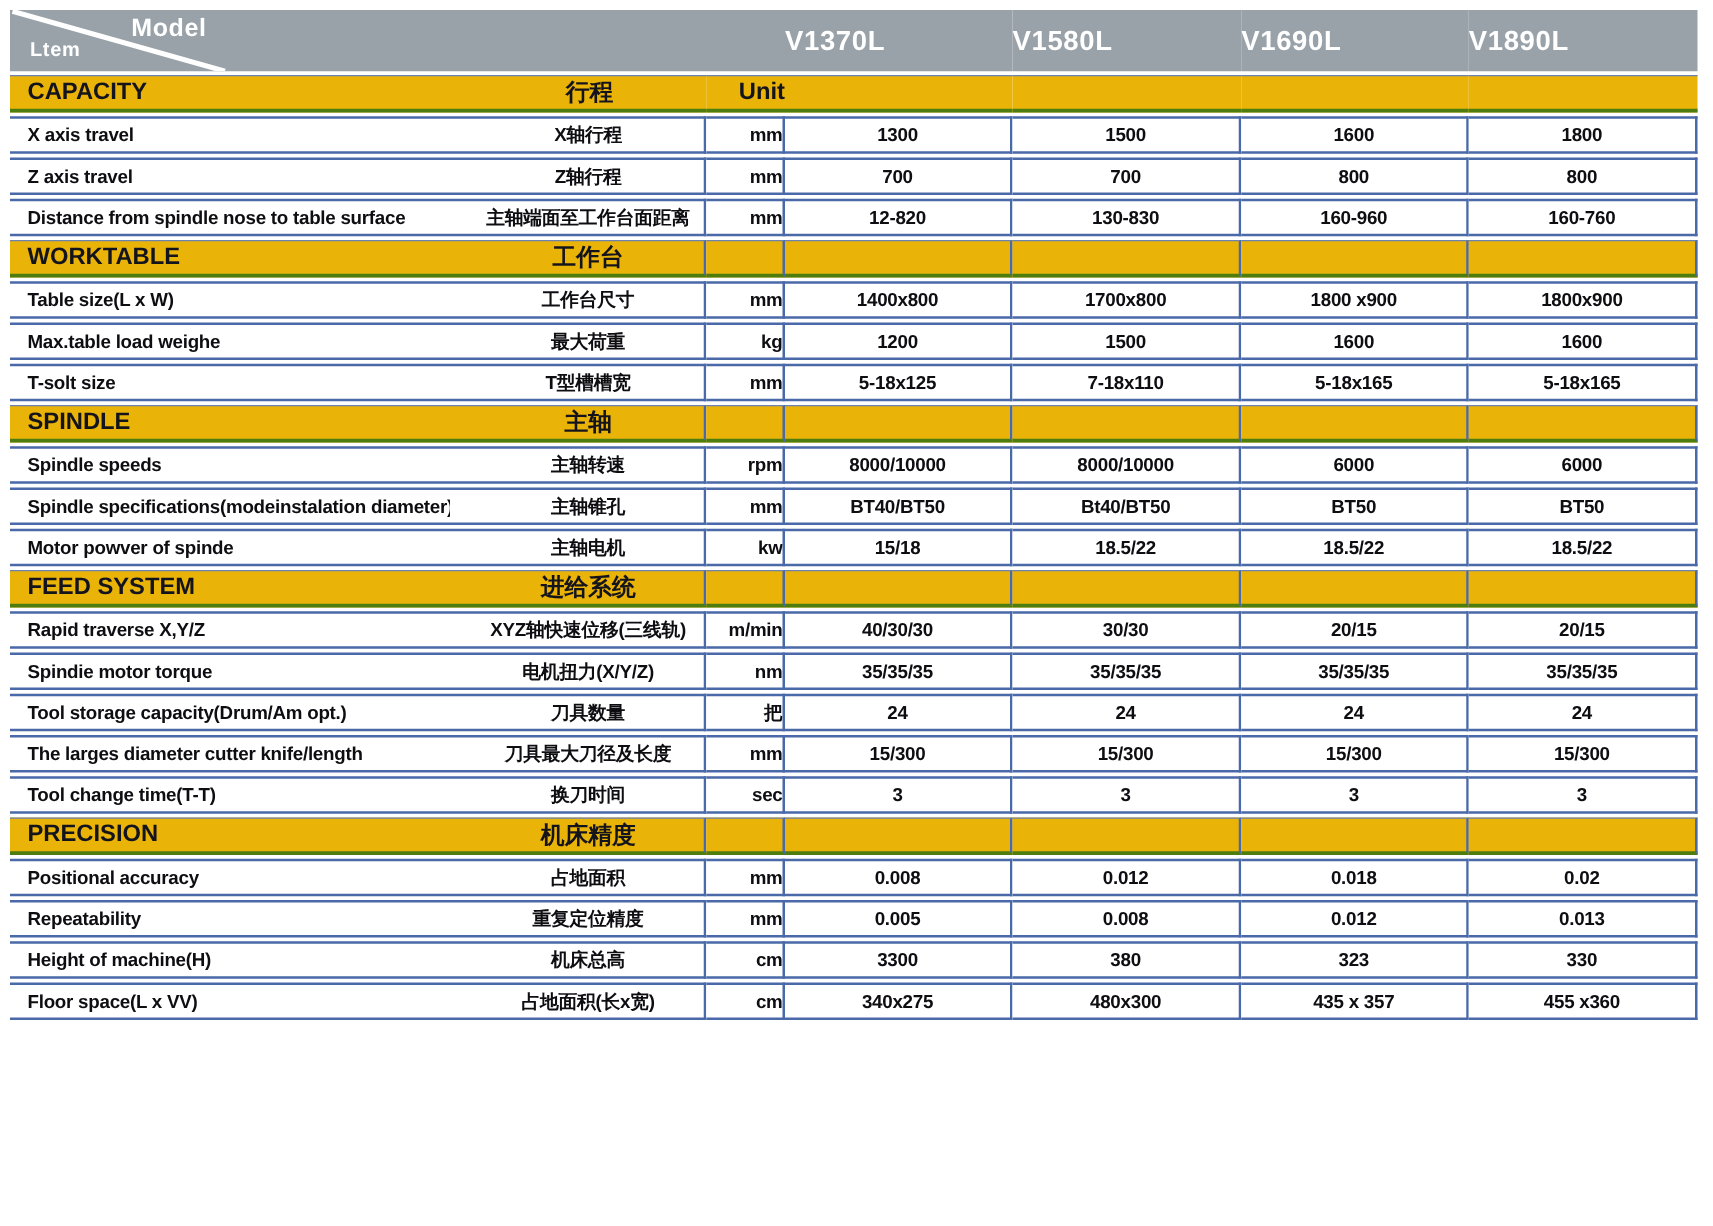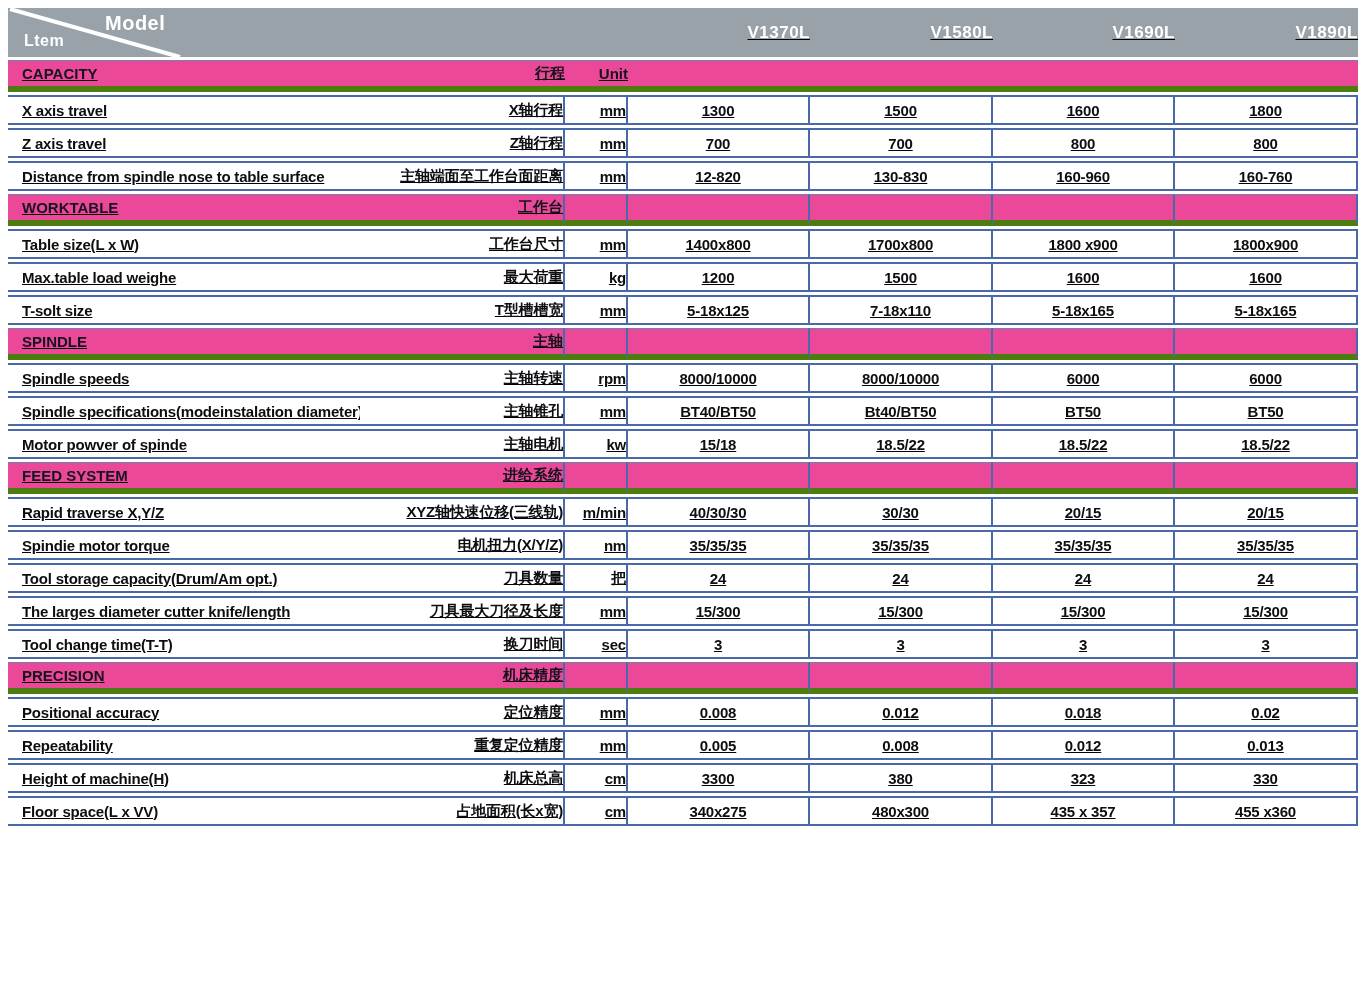--- a/index.html
+++ b/index.html
@@ -8,21 +8,20 @@
     background: #ffffff;
     font-family: "Liberation Sans", sans-serif;
   }
   body {
     width: 1370px;
     height: 981px;
     overflow: hidden;
   }
   .page {
     padding: 5px 6px 0 8px;
-    text-decoration: underline;
   }
   table.spec-table {
     border-collapse: separate;
     border-spacing: 0 3px;
     table-layout: fixed;
     width: 1350px;
   }
   table.spec-table td {
     padding: 0;
     overflow: hidden;
@@ -38,47 +37,47 @@
   .corner-diag { position: absolute; left: 0; top: 0; }
   .model-label {
     position: absolute; left: 97px; top: 4px;
     color: #ffffff; font-weight: bold; font-size: 20px; letter-spacing: 0.5px;
   }
   .item-label {
     position: absolute; left: 16px; top: 24px;
     color: #ffffff; font-weight: bold; font-size: 16px; letter-spacing: 0.5px;
   }
   td.model-cell {
-    color: #ffffff; font-weight: bold; font-size: 17px;
-    text-align: right; letter-spacing: 0.5px;
+    color: #ffffff; font-weight: bold; font-size: 22px;
+    text-align: left; letter-spacing: 0.5px;
   }
   
   tr.section-row td {
-    background: #ec4899;
+    background: #eab308;
     border-top: 1px solid #6b83b0;
-    border-bottom: 6px solid #4d7c0f;
+    border-bottom: 3px solid #4d7c0f;
     height: 25px;
     font-weight: bold;
-    font-size: 15px;
+    font-size: 19px;
     color: #14141c;
   }
   
   tr.data-row td {
     background: #ffffff;
     border-top: 2px solid #4a69a8;
     border-bottom: 2px solid #4a69a8;
     height: 26px;
     font-size: 15px;
     font-weight: bold;
     color: #0d0d12;
     letter-spacing: -0.2px;
   }
   
   .c-en { text-align: left; padding-left: 14px !important; }
-  .c-zh { text-align: right; padding-left: 18px !important; }
+  .c-zh { text-align: center; padding-left: 18px !important; }
   tr.data-row .c-zh,
   tr.data-row .c-unit,
   tr.data-row .c-val,
   tr.section-row.vlines .c-zh,
   tr.section-row.vlines .c-unit,
   tr.section-row.vlines .c-val {
     border-right: 2px solid #4a69a8;
   }
   .c-unit { text-align: right; }
   .c-val  { text-align: center; }
@@ -278,21 +277,21 @@
           <td class="c-en">PRECISION</td>
           <td class="c-zh">机床精度</td>
           <td class="c-unit"></td>
           <td class="c-val"></td>
           <td class="c-val"></td>
           <td class="c-val"></td>
           <td class="c-val"></td>
         </tr>
         <tr class="data-row">
           <td class="c-en">Positional accuracy</td>
-          <td class="c-zh">定位精度</td>
+          <td class="c-zh">占地面积</td>
           <td class="c-unit">mm</td>
           <td class="c-val">0.008</td>
           <td class="c-val">0.012</td>
           <td class="c-val">0.018</td>
           <td class="c-val">0.02</td>
         </tr>
         <tr class="data-row">
           <td class="c-en">Repeatability</td>
           <td class="c-zh">重复定位精度</td>
           <td class="c-unit">mm</td>

